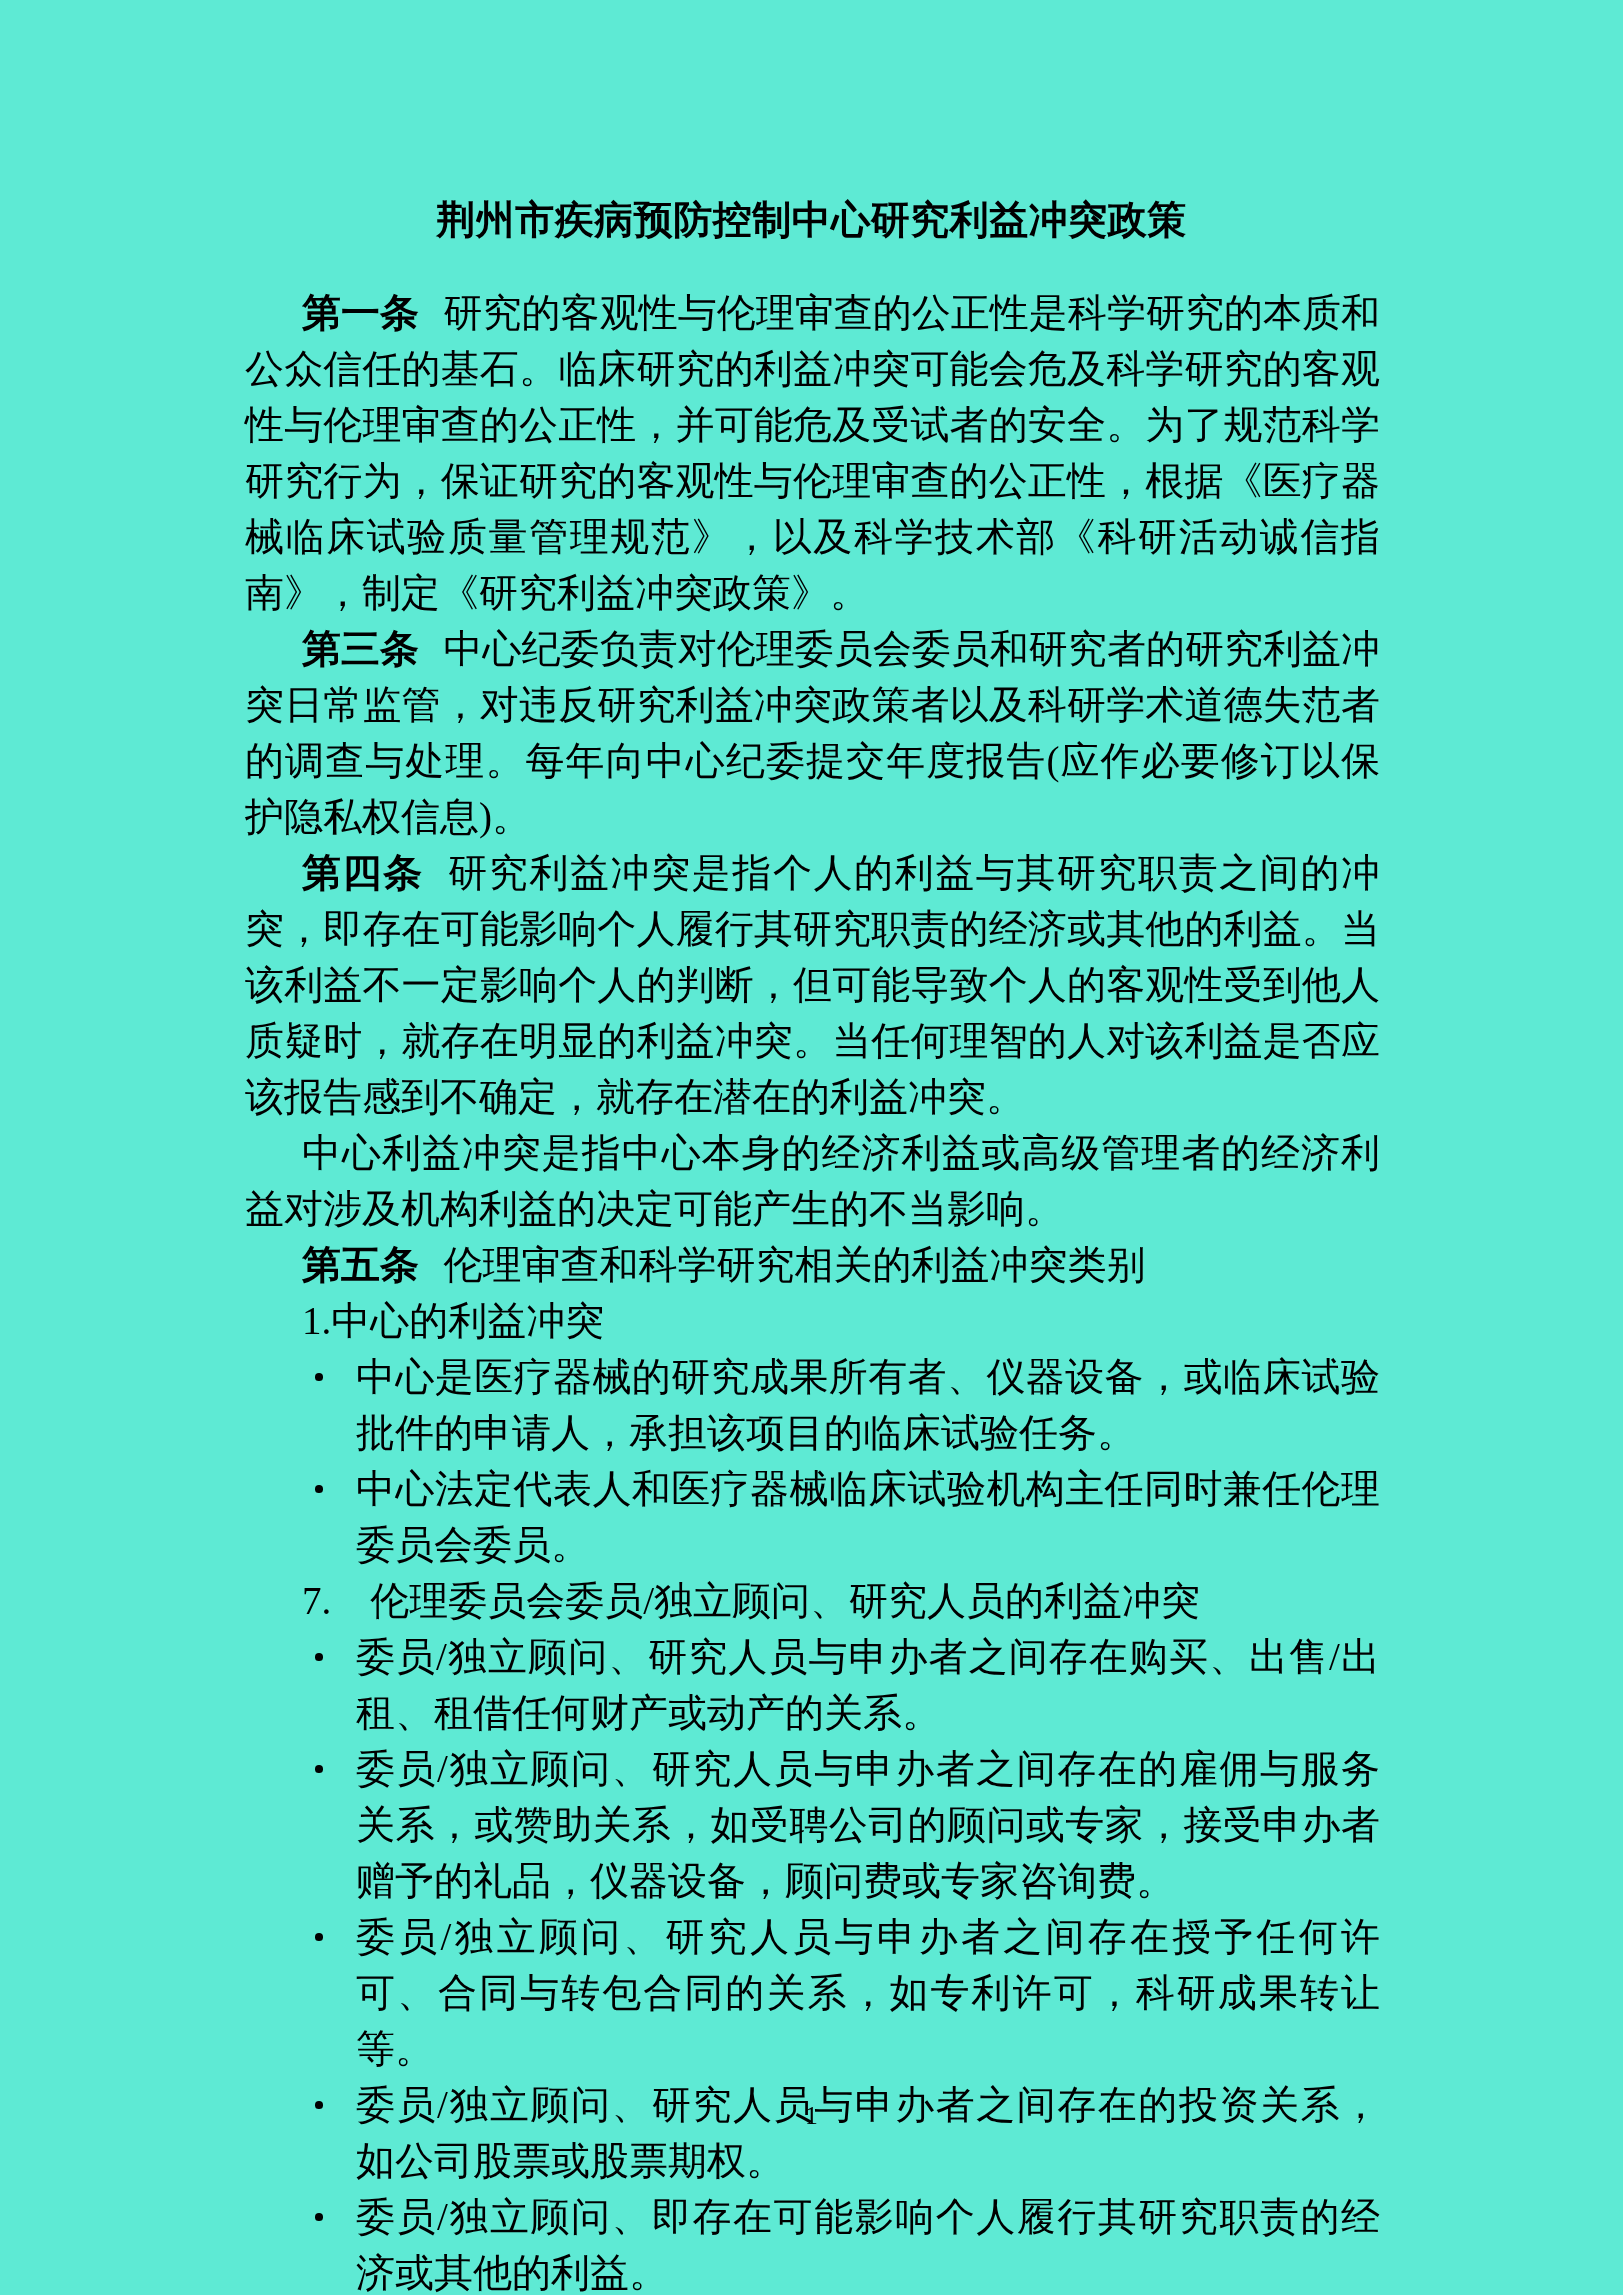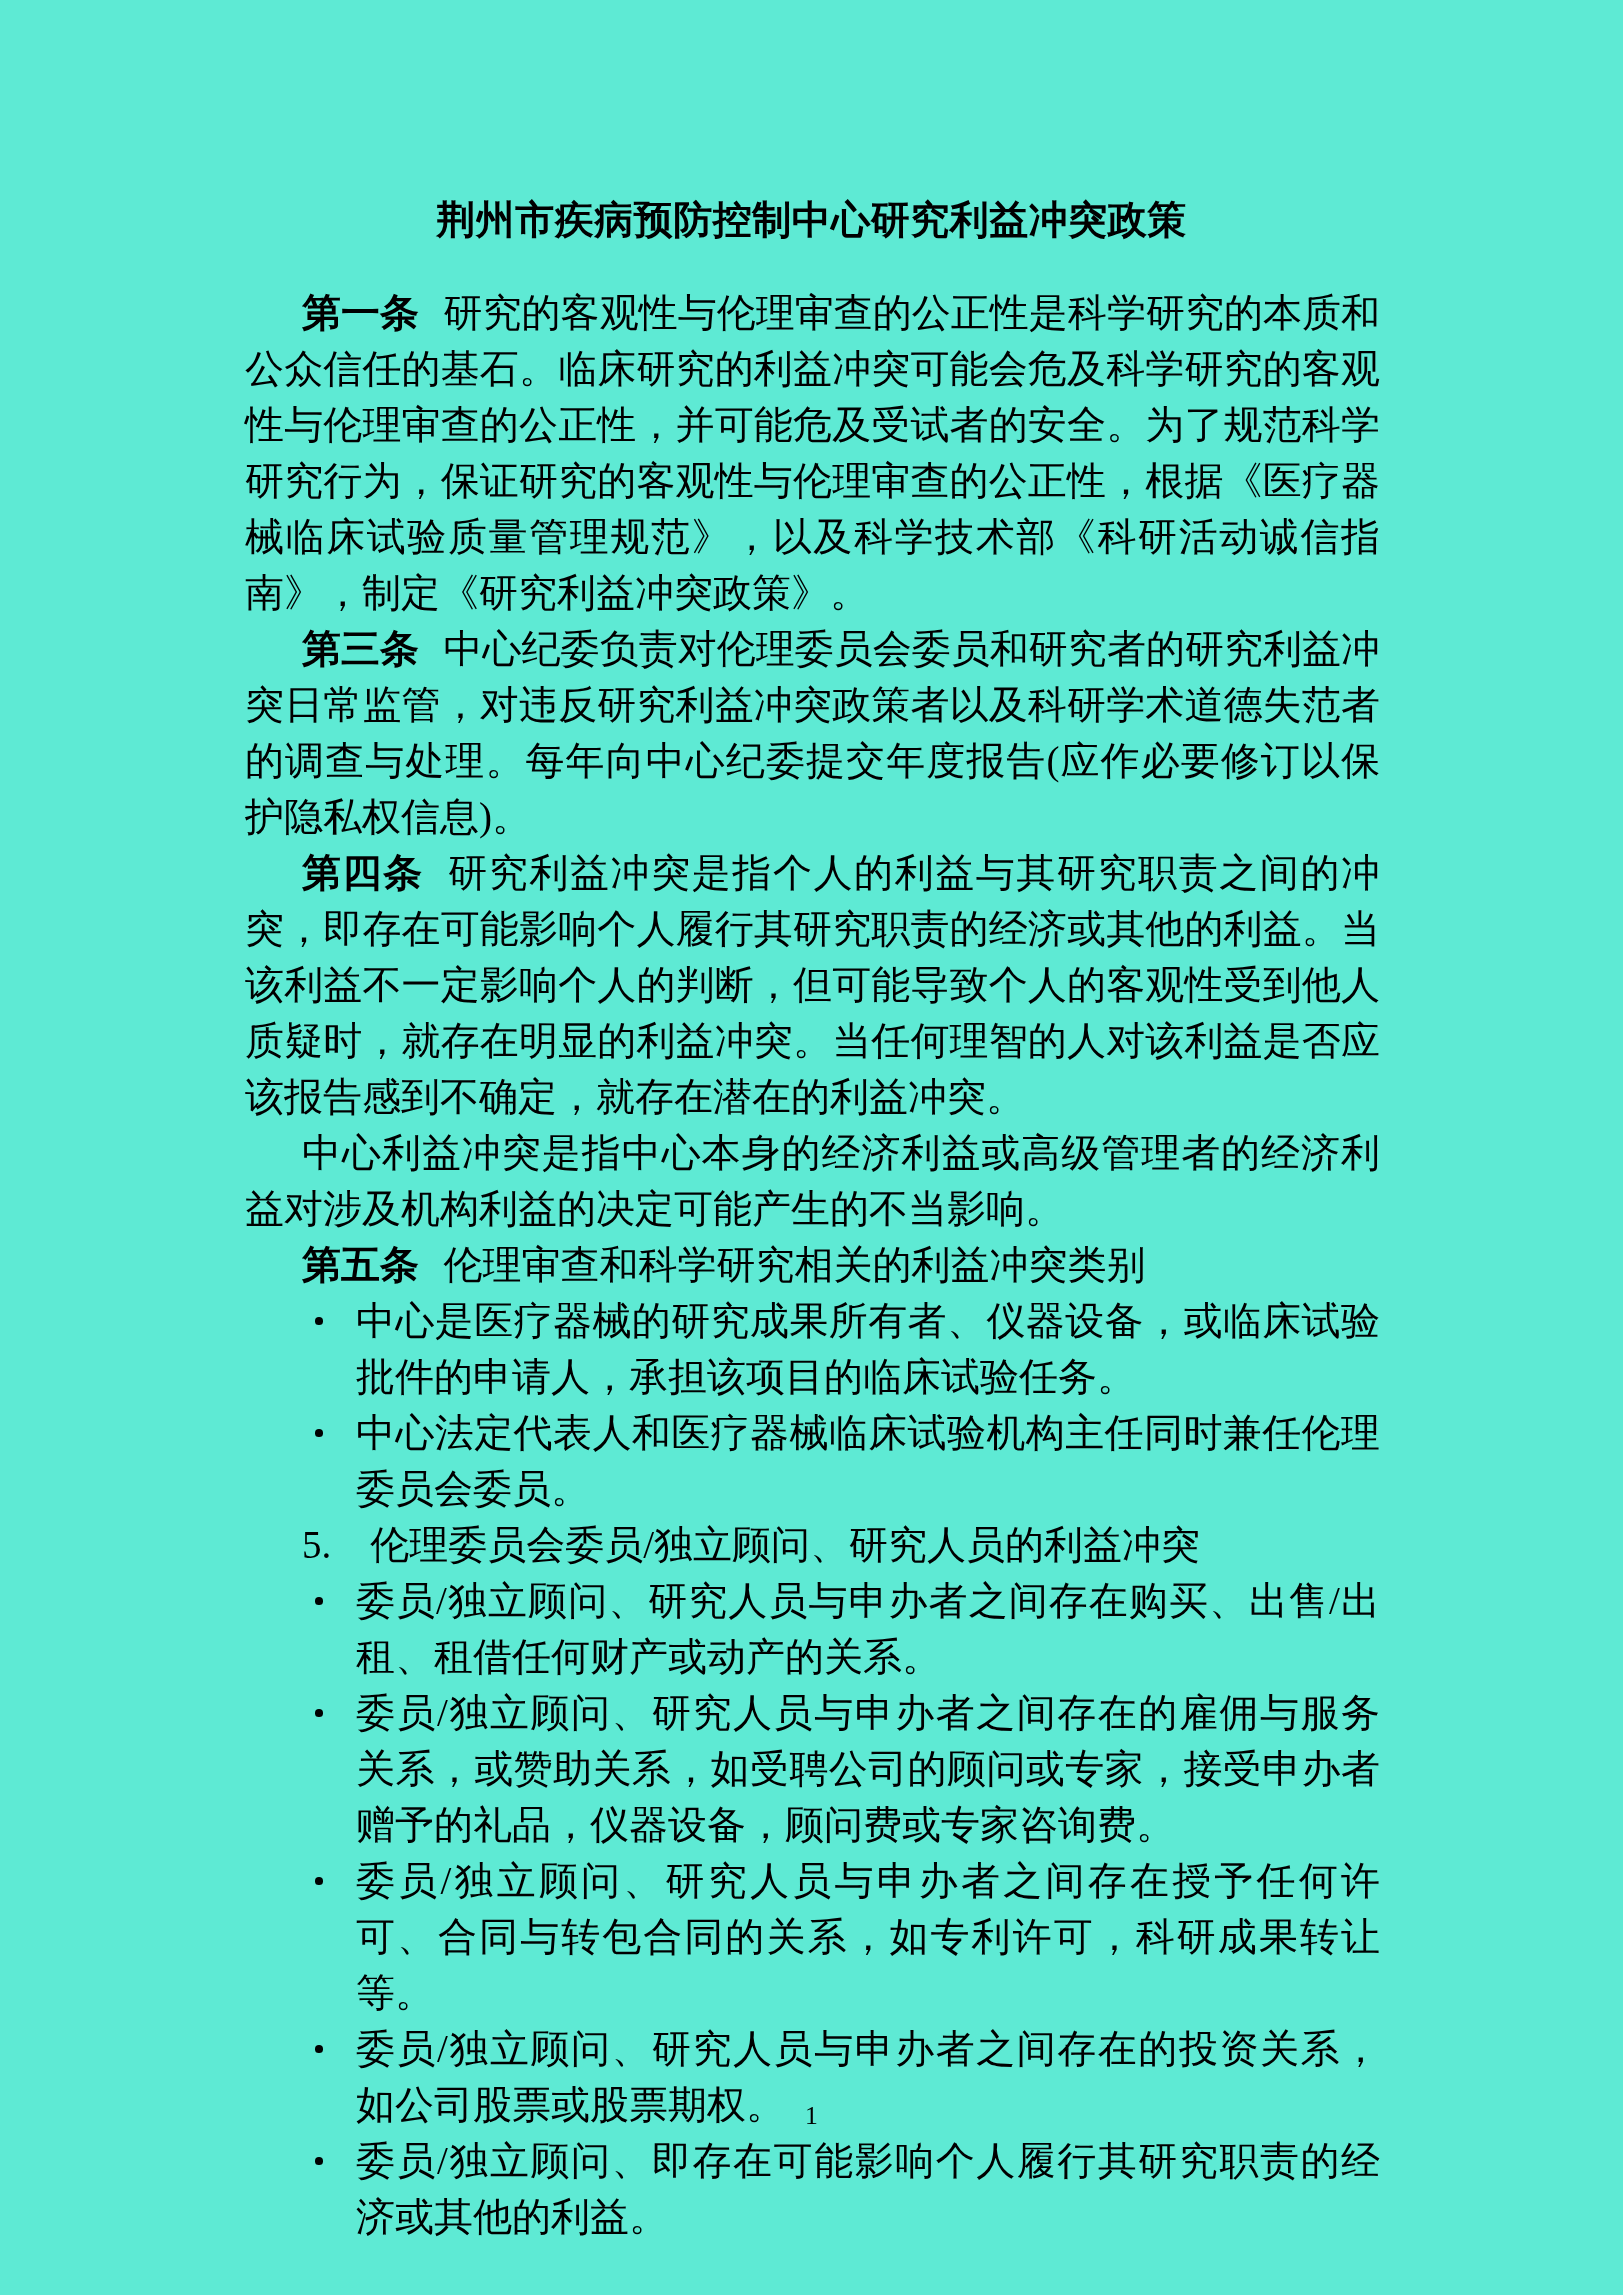--- a/index.html
+++ b/index.html
@@ -92,27 +92,28 @@
 
 
     <p class="para"><span class="article-label">第三条</span><span>中心纪委负责对伦理委员会委员和研究者的研究利益冲突日常监管，对违反研究利益冲突政策者以及科研学术道德失范者的调查与处理。每年向中心纪委提交年度报告(应作必要修订以保护隐私权信息)。</span></p>
 
     <p class="para"><span class="article-label">第四条</span><span>研究利益冲突是指个人的利益与其研究职责之间的冲突，即存在可能影响个人履行其研究职责的经济或其他的利益。当该利益不一定影响个人的判断，但可能导致个人的客观性受到他人质疑时，就存在明显的利益冲突。当任何理智的人对该利益是否应该报告感到不确定，就存在潜在的利益冲突。</span></p>
 
     <p class="para">中心利益冲突是指中心本身的经济利益或高级管理者的经济利益对涉及机构利益的决定可能产生的不当影响。</p>
 
     <p class="para"><span class="article-label">第五条</span><span>伦理审查和科学研究相关的利益冲突类别</span></p>
 
+    <p class="num-heading">1.中心的利益冲突</p>
 
     <div class="bullet"><span class="dot"></span><span>中心是医疗器械的研究成果所有者、仪器设备，或临床试验批件的申请人，承担该项目的临床试验任务。</span></div>
 
 
     <div class="bullet"><span class="dot"></span><span>中心法定代表人和医疗器械临床试验机构主任同时兼任伦理委员会委员。</span></div>
 
-    <p class="num-heading">5.　伦理委员会委员/独立顾问、研究人员的利益冲突</p>
+    <p class="num-heading">7.　伦理委员会委员/独立顾问、研究人员的利益冲突</p>
 
     <div class="bullet"><span class="dot"></span><span>委员/独立顾问、研究人员与申办者之间存在购买、出售/出租、租借任何财产或动产的关系。</span></div>
 
     <div class="bullet"><span class="dot"></span><span>委员/独立顾问、研究人员与申办者之间存在的雇佣与服务关系，或赞助关系，如受聘公司的顾问或专家，接受申办者赠予的礼品，仪器设备，顾问费或专家咨询费。</span></div>
 
     <div class="bullet"><span class="dot"></span><span>委员/独立顾问、研究人员与申办者之间存在授予任何许可、合同与转包合同的关系，如专利许可，科研成果转让等。</span></div>
 
     <div class="bullet"><span class="dot"></span><span>委员/独立顾问、研究人员与申办者之间存在的投资关系，如公司股票或股票期权。</span></div>
 
     <div class="bullet"><span class="dot"></span><span>委员/独立顾问、即存在可能影响个人履行其研究职责的经济或其他的利益。</span></div>

